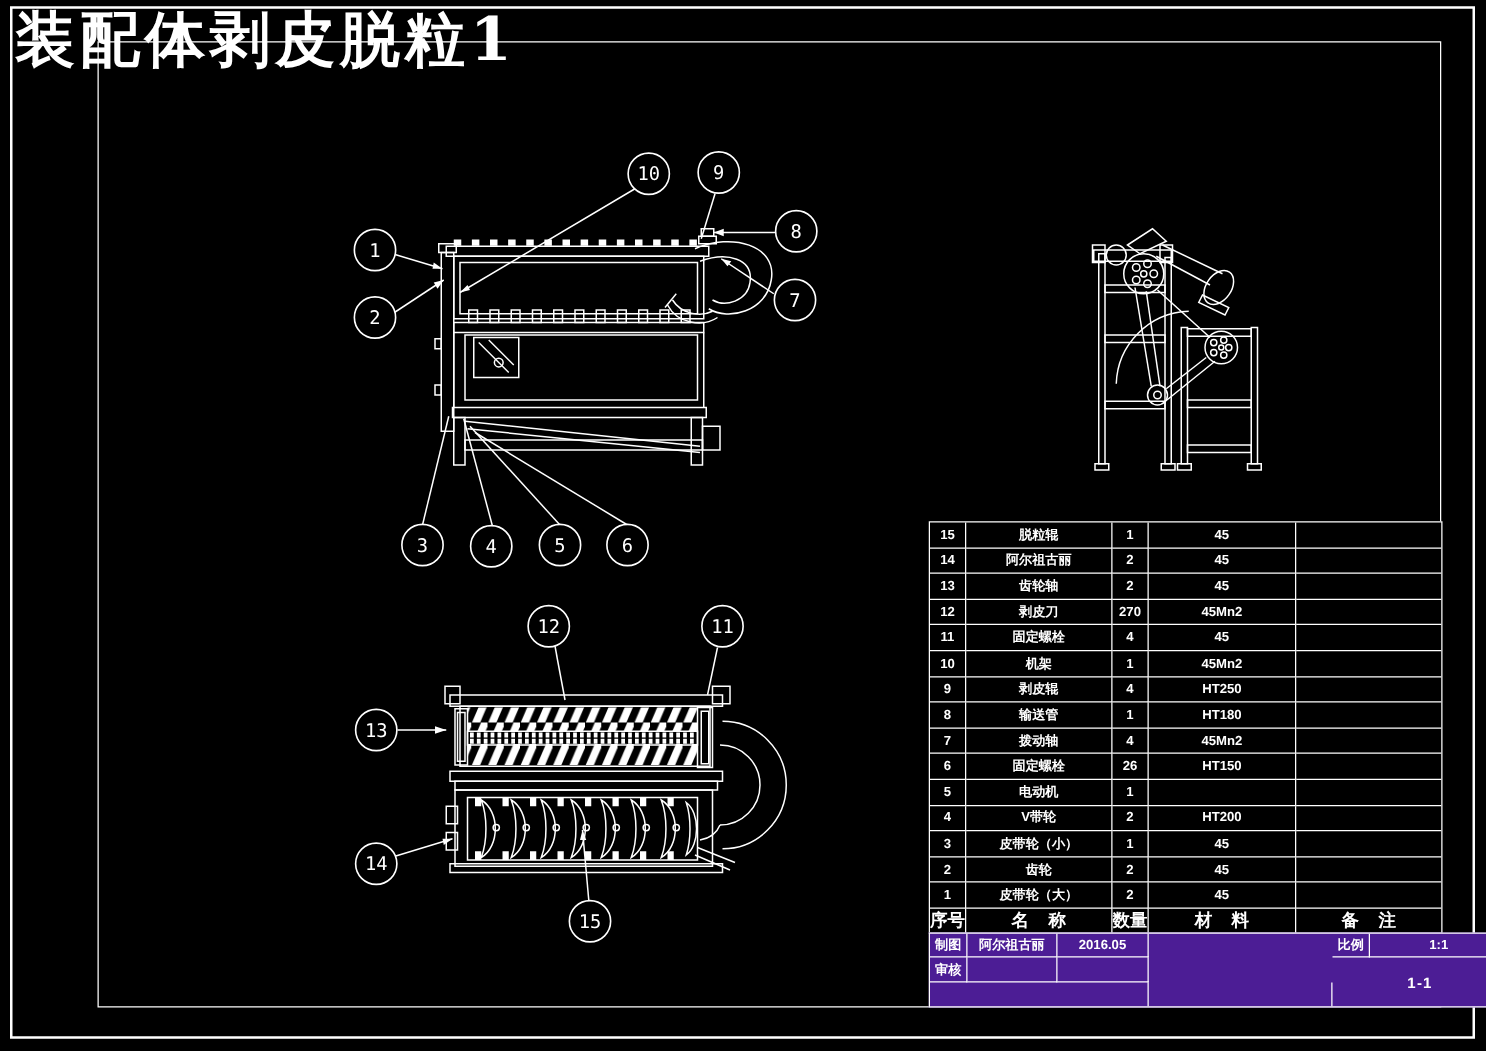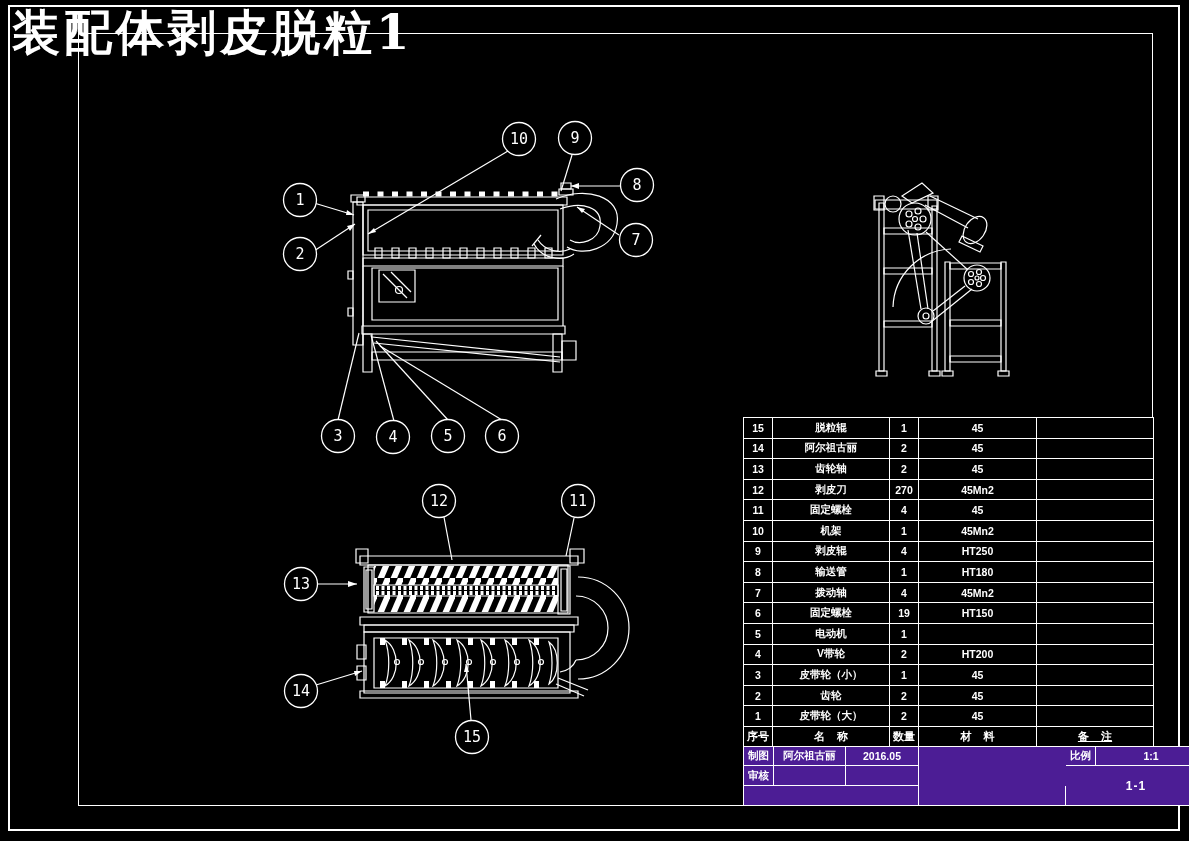--- a/index.html
+++ b/index.html
@@ -23,22 +23,22 @@
   .fillw{fill:#fff;stroke:none;}
   .balloon circle{fill:#000;stroke:#fff;stroke-width:1.3;}
   .balloon text{fill:#fff;font-size:15px;font-family:"DejaVu Sans Mono","Liberation Mono",monospace;}
   
   .parts-table{position:absolute;left:743px;top:417px;width:411px;height:330px;
     border:1px solid #fff;box-sizing:border-box;background:#000;}
   .pt-row{display:grid;grid-template-columns:29px 117px 29px 118px 1fr;height:20.6px;}
   .cell{border-right:1px solid #fff;border-bottom:1px solid #fff;box-sizing:border-box;
     display:flex;align-items:center;justify-content:center;
     font-size:10.5px;font-weight:bold;overflow:hidden;white-space:pre;}
-  .pt-row .cell:last-child{border-right:none;text-decoration:underline;}
-  .pt-header .cell{font-size:11px;}
+  .pt-row .cell:last-child{border-right:none;}
+  .pt-header .cell{font-size:14px;}
   
   .title-block{position:absolute;left:743px;top:746px;width:464px;height:60px;
     border:1px solid #fff;box-sizing:border-box;display:grid;
     grid-template-columns:30px 72px 73px 147px 30px 1fr;
     grid-template-rows:19px 20px 1fr;background:#4c1d95;}
   .tb-cell{border-right:1px solid #fff;border-bottom:1px solid #fff;box-sizing:border-box;
     display:flex;align-items:center;justify-content:center;
     font-size:10.5px;font-weight:bold;overflow:hidden;white-space:pre;}
   .tb-cell.no-r{border-right:none;text-align:right;}
   .tb-cell.no-b{border-bottom:none;}
@@ -368,21 +368,21 @@
     <div class="pt-row">
       <div class="cell">7</div>
       <div class="cell">拨动轴</div>
       <div class="cell">4</div>
       <div class="cell">45Mn2</div>
       <div class="cell"></div>
     </div>
     <div class="pt-row">
       <div class="cell">6</div>
       <div class="cell">固定螺栓</div>
-      <div class="cell">19</div>
+      <div class="cell">26</div>
       <div class="cell">HT150</div>
       <div class="cell"></div>
     </div>
     <div class="pt-row">
       <div class="cell">5</div>
       <div class="cell">电动机</div>
       <div class="cell">1</div>
       <div class="cell"></div>
       <div class="cell"></div>
     </div>

